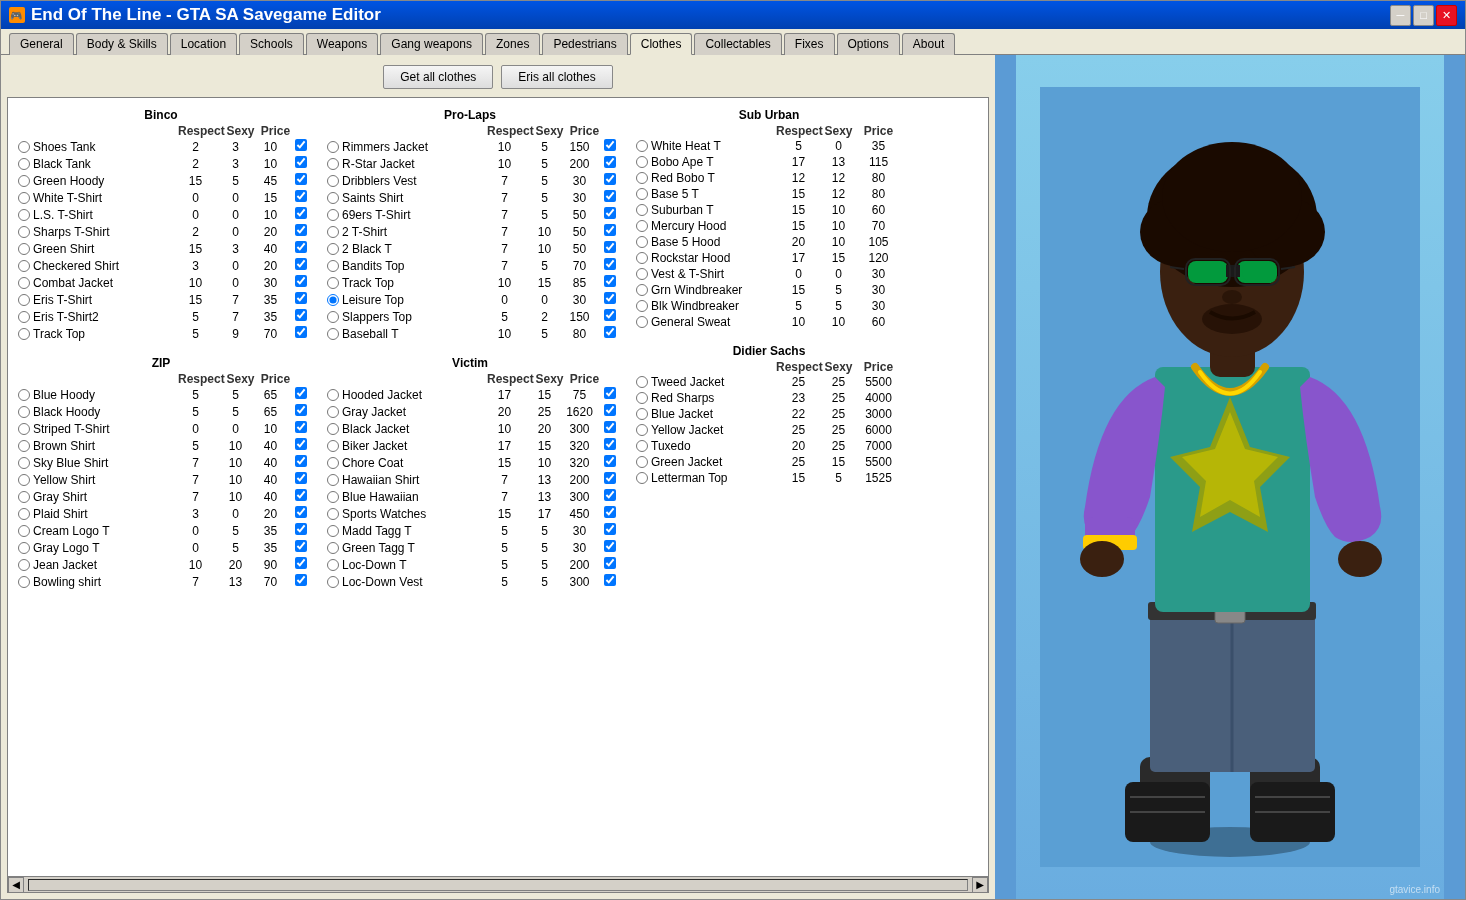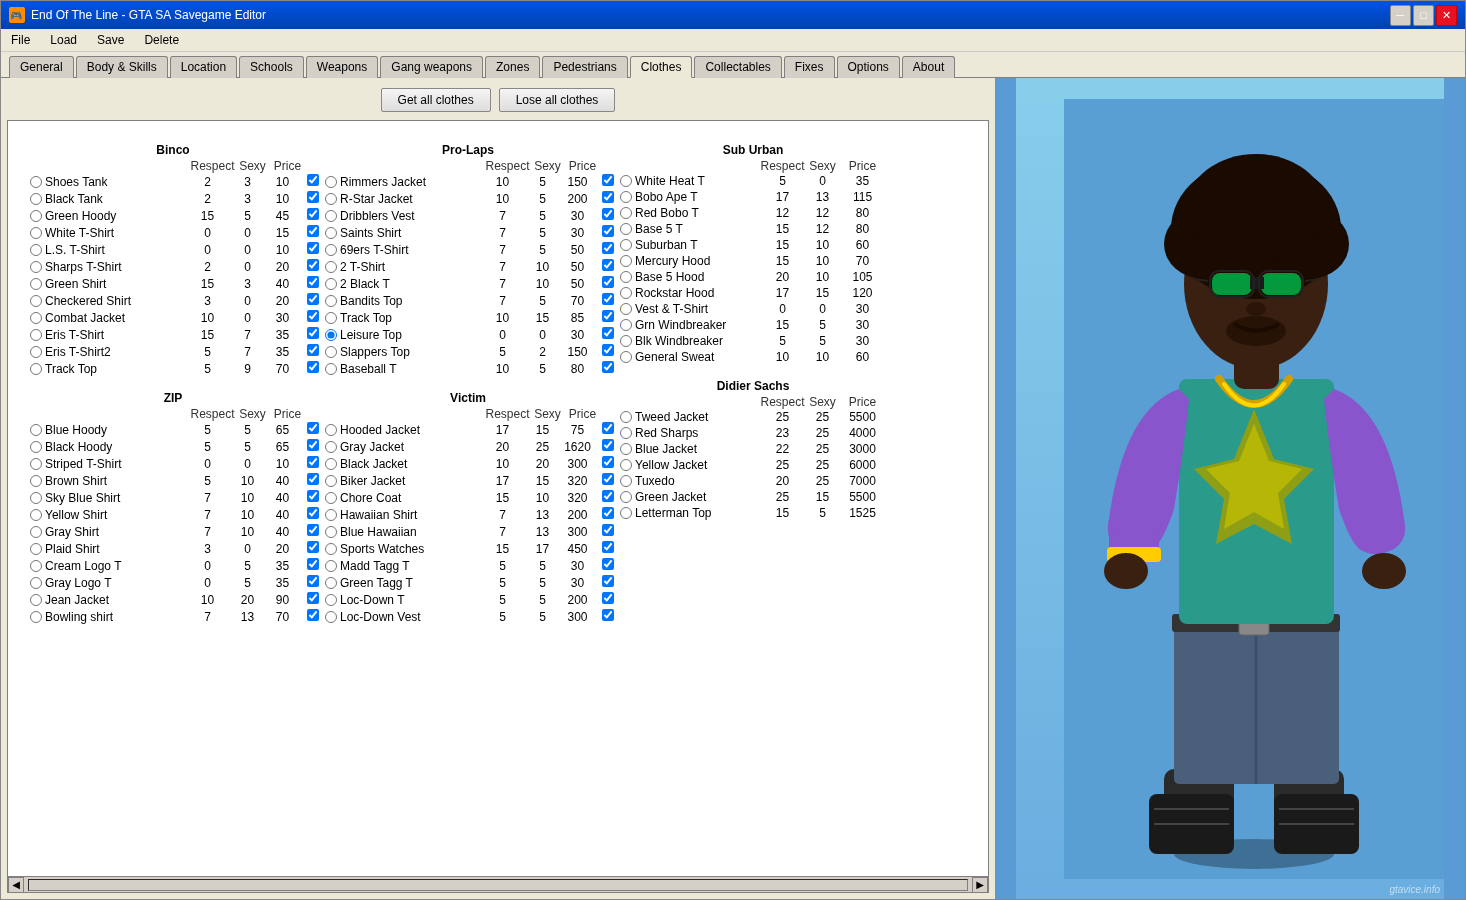--- a/index.html
+++ b/index.html
@@ -14,21 +14,21 @@
     
     .title-bar {
       background: linear-gradient(to bottom, #0054e3, #0040b0);
       color: white; 
       padding: 4px 8px;
       display: flex; align-items: center; justify-content: space-between;
       height: 28px;
     }
     .title-bar-left { display: flex; align-items: center; gap: 6px; }
     .title-bar-icon { width: 16px; height: 16px; background: #ff8c00; border-radius: 2px; font-size: 10px; display: flex; align-items: center; justify-content: center; color: white; }
-    .title-bar-text { font-size: 12px; font-weight: normal; }
+    .title-bar-text { font-size: 17px; font-weight: bold; }
     .title-bar-buttons { display: flex; gap: 2px; }
     .tb-btn { width: 21px; height: 21px; border: 1px solid #888; background: #d4d0c8; display: flex; align-items: center; justify-content: center; font-size: 11px; cursor: pointer; border-radius: 2px; }
     .tb-btn.close { background: #e81123; color: white; border-color: #c00; }
 
     .menu-bar { 
       background: #ece9d8; 
       padding: 2px 4px; 
       display: flex; gap: 8px;
       border-bottom: 1px solid #ccc;
     }
@@ -121,40 +121,40 @@
     .scrollbar-h {
       height: 16px;
       border-top: 1px solid #808080;
       background: #d4d0c8;
       display: flex;
       align-items: center;
     }
 
     .clothes-grid {
       display: flex;
-      padding: 20px;
-      gap: 5px;
+      padding: 8px;
+      gap: 19px;
     }
 
     .clothes-section {
       min-width: 290px;
       flex: 0 0 290px;
     }
 
     .section-header {
       text-align: center;
       font-weight: bold;
       padding: 2px;
       font-size: 12px;
     }
 
     .col-headers {
       display: grid;
       grid-template-columns: 160px 45px 35px 35px 25px;
-      font-weight: normal;
+      font-weight: bold;
       font-size: 11px;
       padding: 0 2px;
       color: #333;
     }
 
     .col-headers .col { text-align: center; }
     .col-headers .col:first-child { text-align: left; }
 
     .cloth-row {
       display: grid;
@@ -179,23 +179,22 @@
       overflow: hidden;
       position: relative;
     }
 
     .character-display {
       width: 428px;
       height: 100%;
       background: linear-gradient(to bottom, #87ceeb, #6aade0);
       display: flex;
       align-items: center;
-      justify-content: flex-end;
+      justify-content: center;
       position: relative;
-      font-style: italic;
     }
 
     
     .character-svg {
       width: 380px;
       height: 780px;
     }
 
     .watermark {
       position: absolute;
@@ -233,26 +232,20 @@
       <div class="title-bar-icon">🎮</div>
       <span class="title-bar-text">End Of The Line - GTA SA Savegame Editor</span>
     </div>
     <div class="title-bar-buttons">
       <div class="tb-btn">─</div>
       <div class="tb-btn">□</div>
       <div class="tb-btn close">✕</div>
     </div>
   </div>
 
-  <div class="menu-bar">
-    <span class="menu-item">File</span>
-    <span class="menu-item">Load</span>
-    <span class="menu-item">Save</span>
-    <span class="menu-item">Delete</span>
-  </div>
 
   <div class="tabs-bar">
     <div class="tab">General</div>
     <div class="tab">Body &amp; Skills</div>
     <div class="tab">Location</div>
     <div class="tab">Schools</div>
     <div class="tab">Weapons</div>
     <div class="tab">Gang weapons</div>
     <div class="tab">Zones</div>
     <div class="tab">Pedestrians</div>
@@ -261,21 +254,21 @@
     <div class="tab">Fixes</div>
     <div class="tab">Options</div>
     <div class="tab">About</div>
   </div>
 
   <div class="main-content">
     <div class="left-panel">
 
       <div class="action-bar">
         <button class="action-btn">Get all clothes</button>
-        <button class="action-btn">Lose all clothes</button>
+        <button class="action-btn">Eris all clothes</button>
       </div>
 
 
       <div class="clothes-area">
         <div class="clothes-scroll">
           <div class="clothes-grid">
 
             <div class="clothes-section">
               <div class="section-header">Binco</div>
               <div class="col-headers">

